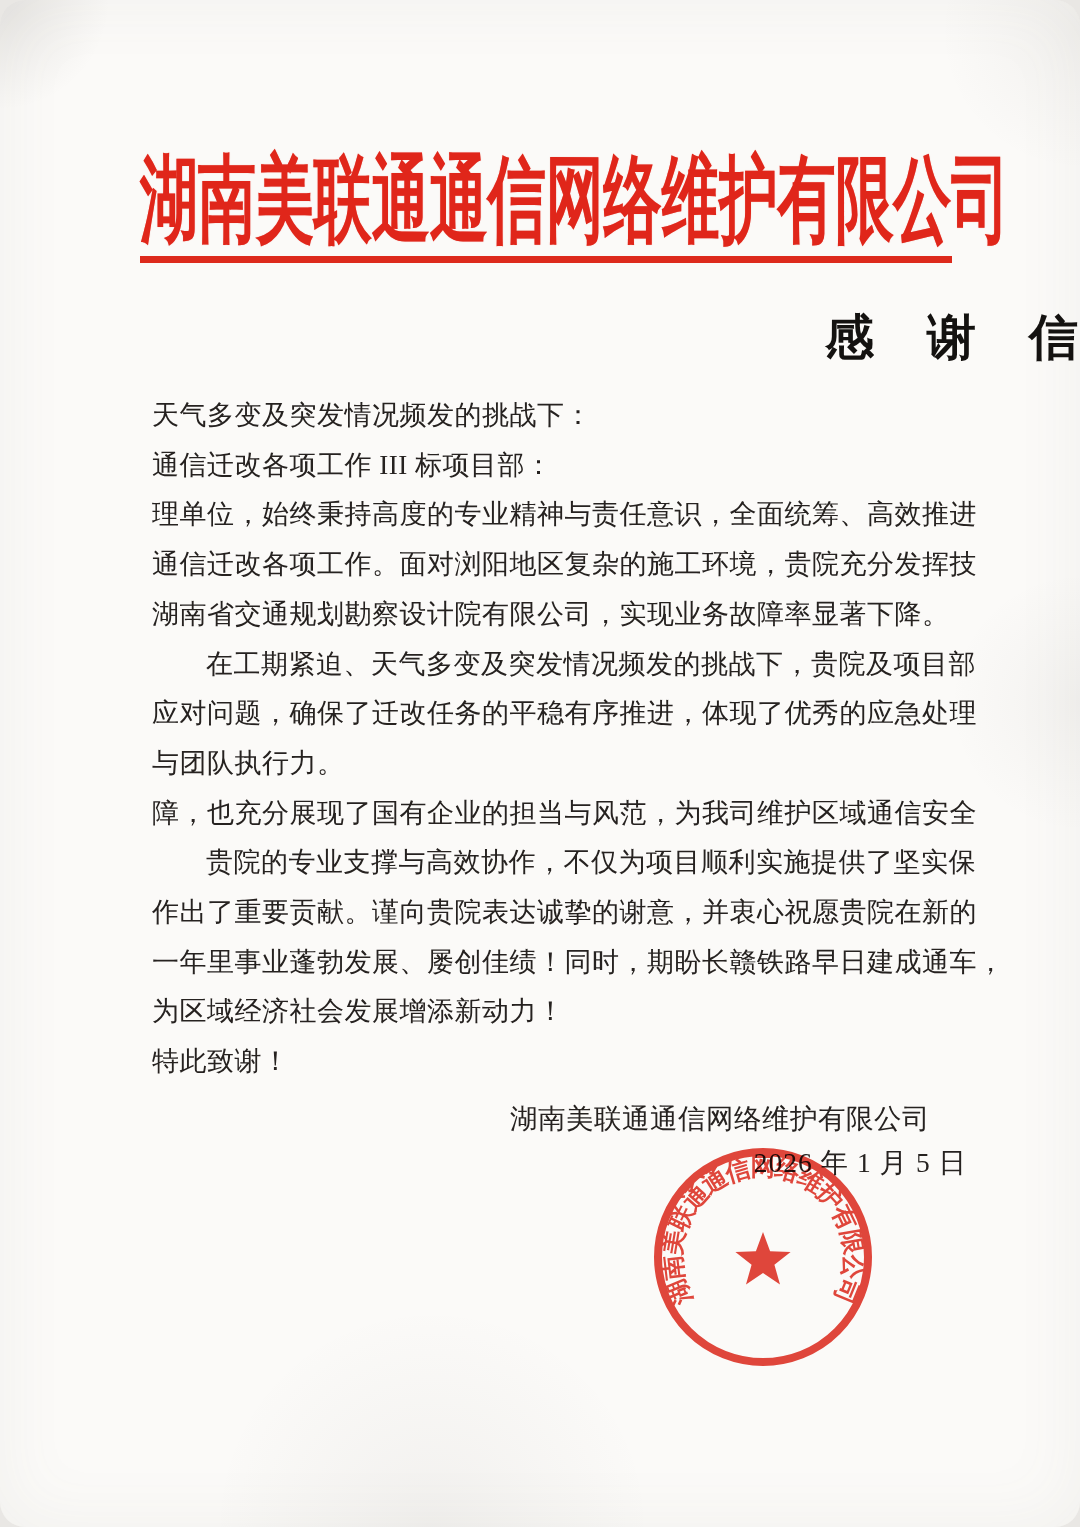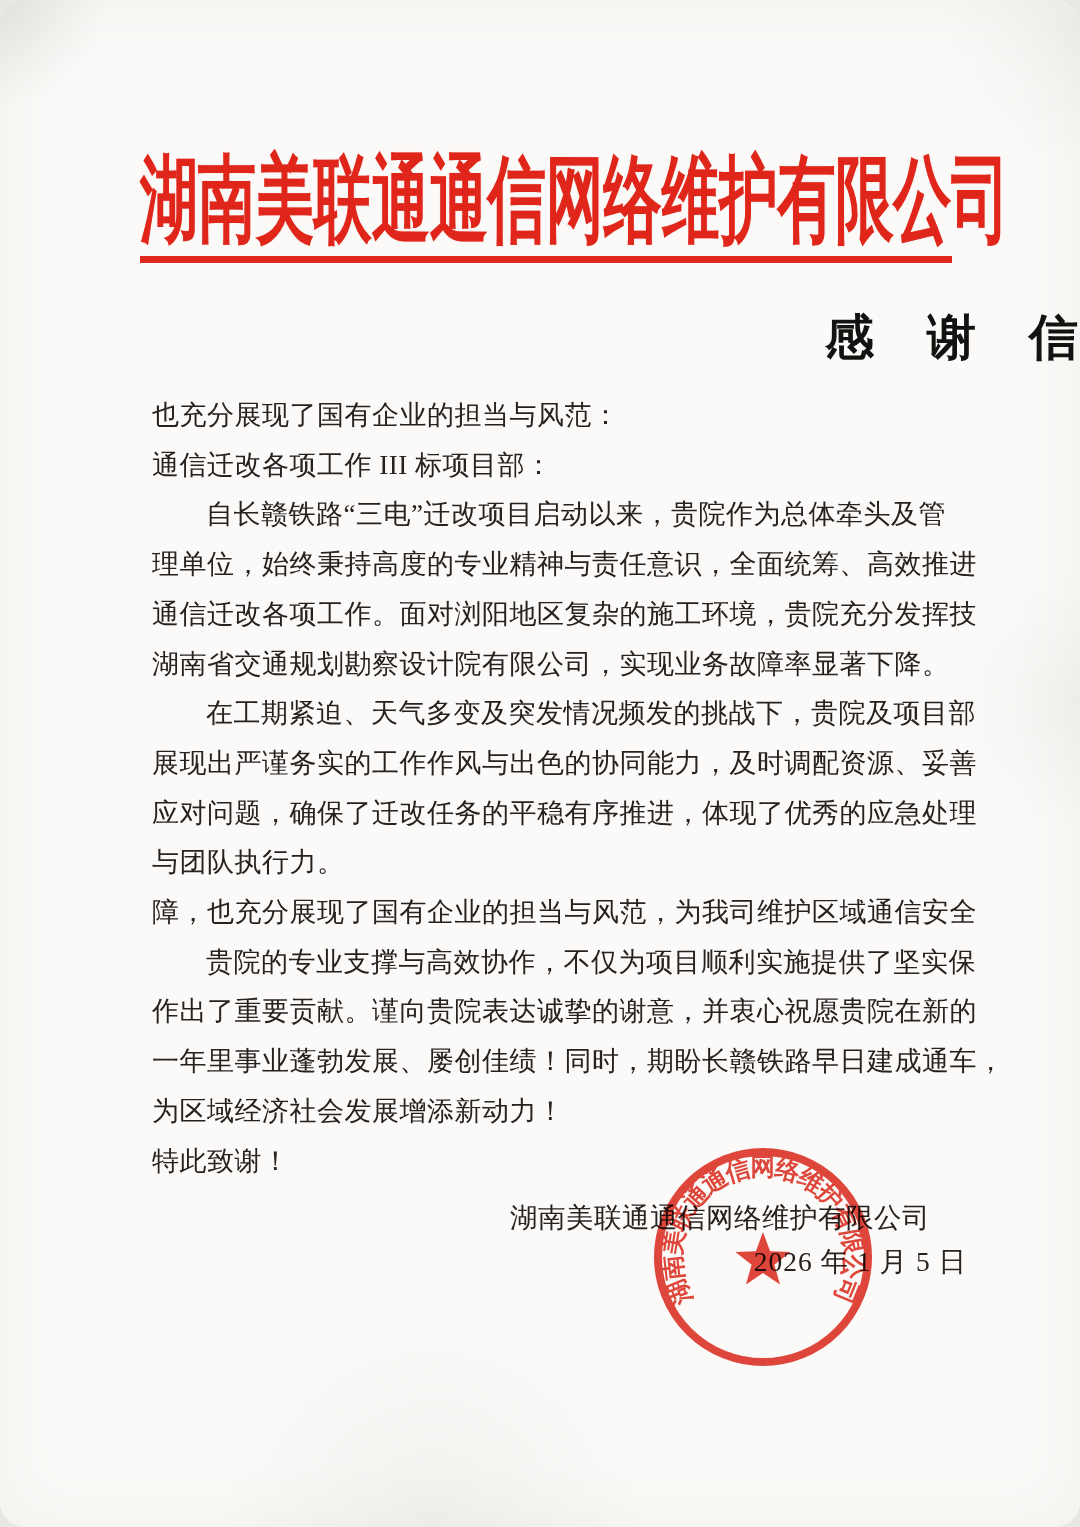--- a/index.html
+++ b/index.html
@@ -101,28 +101,26 @@
 
   <div class="letterhead">
     <span class="letterhead-text">湖南美联通通信网络维护有限公司</span>
   </div>
 
   <div class="letterhead-rule"></div>
 
   <div class="doc-title">感　谢　信</div>
 
   <div class="body-block">
-    <div class="body-line">也充分展现了国有企业的担当与风范：</div>
+    <div class="body-line">天气多变及突发情况频发的挑战下：</div>
     <div class="body-line">通信迁改各项工作 III 标项目部：</div>
-    <div class="body-line indent">自长赣铁路“三电”迁改项目启动以来，贵院作为总体牵头及管</div>
     <div class="body-line">理单位，始终秉持高度的专业精神与责任意识，全面统筹、高效推进</div>
     <div class="body-line">通信迁改各项工作。面对浏阳地区复杂的施工环境，贵院充分发挥技</div>
     <div class="body-line">湖南省交通规划勘察设计院有限公司，实现业务故障率显著下降。</div>
     <div class="body-line indent">在工期紧迫、天气多变及突发情况频发的挑战下，贵院及项目部</div>
-    <div class="body-line">展现出严谨务实的工作作风与出色的协同能力，及时调配资源、妥善</div>
     <div class="body-line">应对问题，确保了迁改任务的平稳有序推进，体现了优秀的应急处理</div>
     <div class="body-line">与团队执行力。</div>
     <div class="body-line">障，也充分展现了国有企业的担当与风范，为我司维护区域通信安全</div>
     <div class="body-line indent">贵院的专业支撑与高效协作，不仅为项目顺利实施提供了坚实保</div>
     <div class="body-line">作出了重要贡献。谨向贵院表达诚挚的谢意，并衷心祝愿贵院在新的</div>
     <div class="body-line">一年里事业蓬勃发展、屡创佳绩！同时，期盼长赣铁路早日建成通车，</div>
     <div class="body-line">为区域经济社会发展增添新动力！</div>
     <div class="body-line">特此致谢！</div>
   </div>
 

